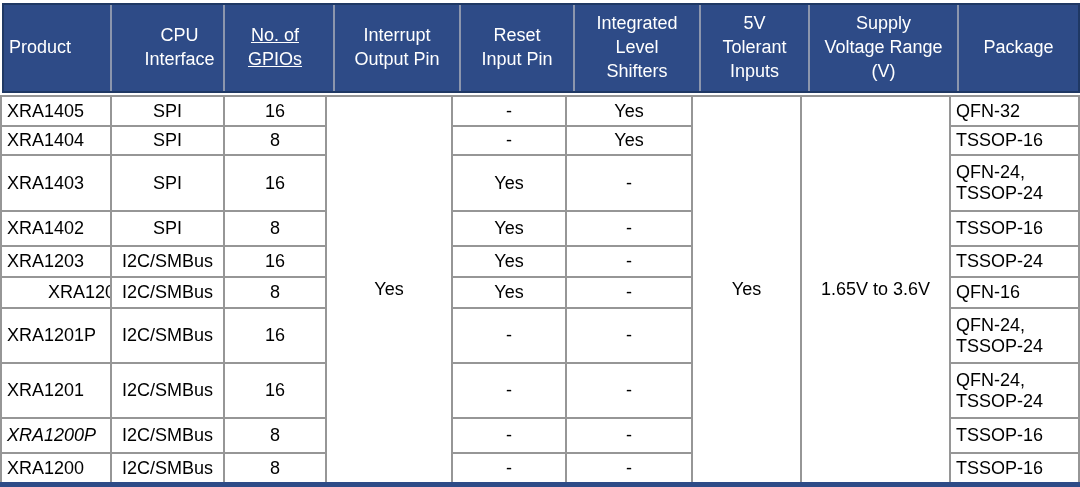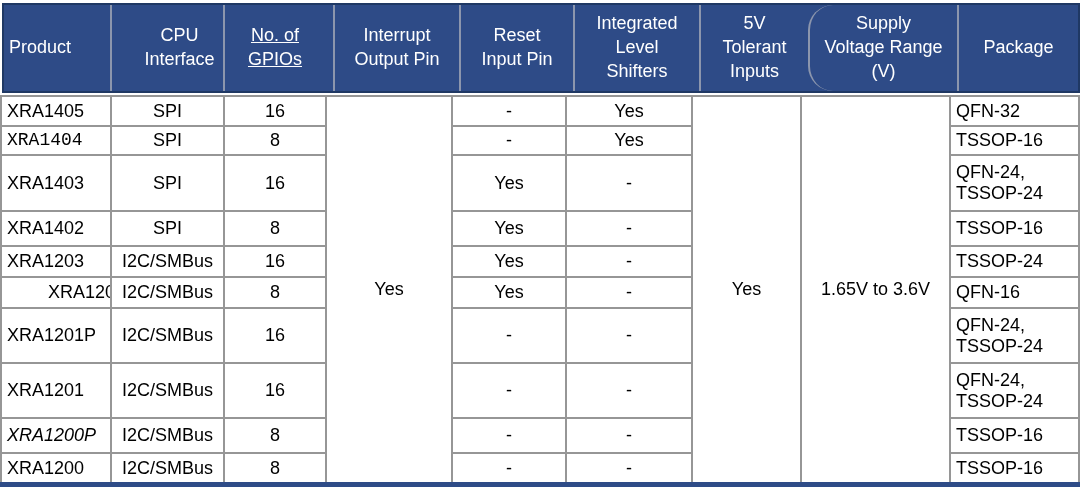--- a/index.html
+++ b/index.html
@@ -14,21 +14,21 @@
   }
   .hcell {
     box-sizing:border-box; border-left:2px solid #8c96ad;
     color:#ffffff; font-size:18px; line-height:1.32;
     display:flex; align-items:center; justify-content:center;
     text-align:center; white-space:pre-line;
   }
   .hcell:first-child { border-left:none; justify-content:flex-start; text-align:left; padding-left:5px; }
   .hw1 { flex:0 0 106px; } .hw2 { flex:0 0 113px;padding-left:24px; } .hw3 { flex:0 0 102px;text-decoration:underline; }
   .hw4 { flex:0 0 126px;margin-left:8px; } .hw5 { flex:0 0 114px; } .hw6 { flex:0 0 126px; }
-  .hw7 { flex:0 0 109px; } .hw8 { flex:0 0 149px;border-radius:25px; } .hw9 { flex:1; }
+  .hw7 { flex:0 0 109px; } .hw8 { flex:0 0 149px; } .hw9 { flex:1; }
   
   .body {
     width:1080px; box-sizing:border-box;
     border-top:2px solid #969696; border-left:2px solid #969696;
     display:grid;
     grid-template-columns:110px 113px 102px 126px 114px 126px 109px 149px 1fr;
     grid-template-rows:30px 29px 56px 35px 31px 31px 55px 55px 35px 30px;
   }
   .c {
     box-sizing:border-box; background:#ffffff;
@@ -76,21 +76,21 @@
     <div class="c" style="grid-column:7; grid-row:1 / span 10;">Yes</div>
     <div class="c" style="grid-column:8; grid-row:1 / span 10;">1.65V to 3.6V</div>
 
     <div class="c left" style="grid-column:1; grid-row:1;">XRA1405</div>
     <div class="c" style="grid-column:2; grid-row:1;">SPI</div>
     <div class="c" style="grid-column:3; grid-row:1;">16</div>
     <div class="c" style="grid-column:5; grid-row:1;">-</div>
     <div class="c" style="grid-column:6; grid-row:1;">Yes</div>
     <div class="c left pre" style="grid-column:9; grid-row:1;">QFN-32</div>
 
-    <div class="c left" style="grid-column:1; grid-row:2;font-family:Liberation Mono, monospace;">XRA1404</div>
+    <div class="c left" style="grid-column:1; grid-row:2;">XRA1404</div>
     <div class="c" style="grid-column:2; grid-row:2;">SPI</div>
     <div class="c" style="grid-column:3; grid-row:2;">8</div>
     <div class="c" style="grid-column:5; grid-row:2;">-</div>
     <div class="c" style="grid-column:6; grid-row:2;">Yes</div>
     <div class="c left pre" style="grid-column:9; grid-row:2;">TSSOP-16</div>
 
     <div class="c left" style="grid-column:1; grid-row:3;">XRA1403</div>
     <div class="c" style="grid-column:2; grid-row:3;">SPI</div>
     <div class="c" style="grid-column:3; grid-row:3;">16</div>
     <div class="c" style="grid-column:5; grid-row:3;">Yes</div>

